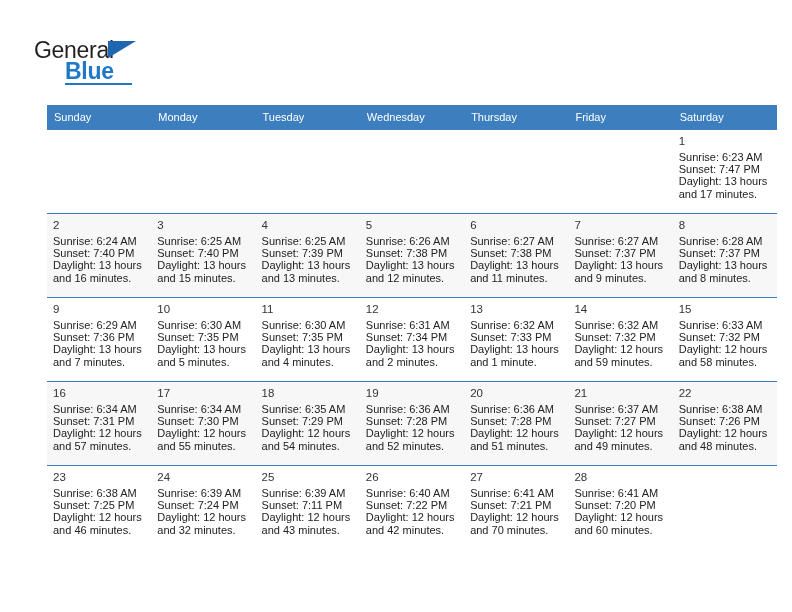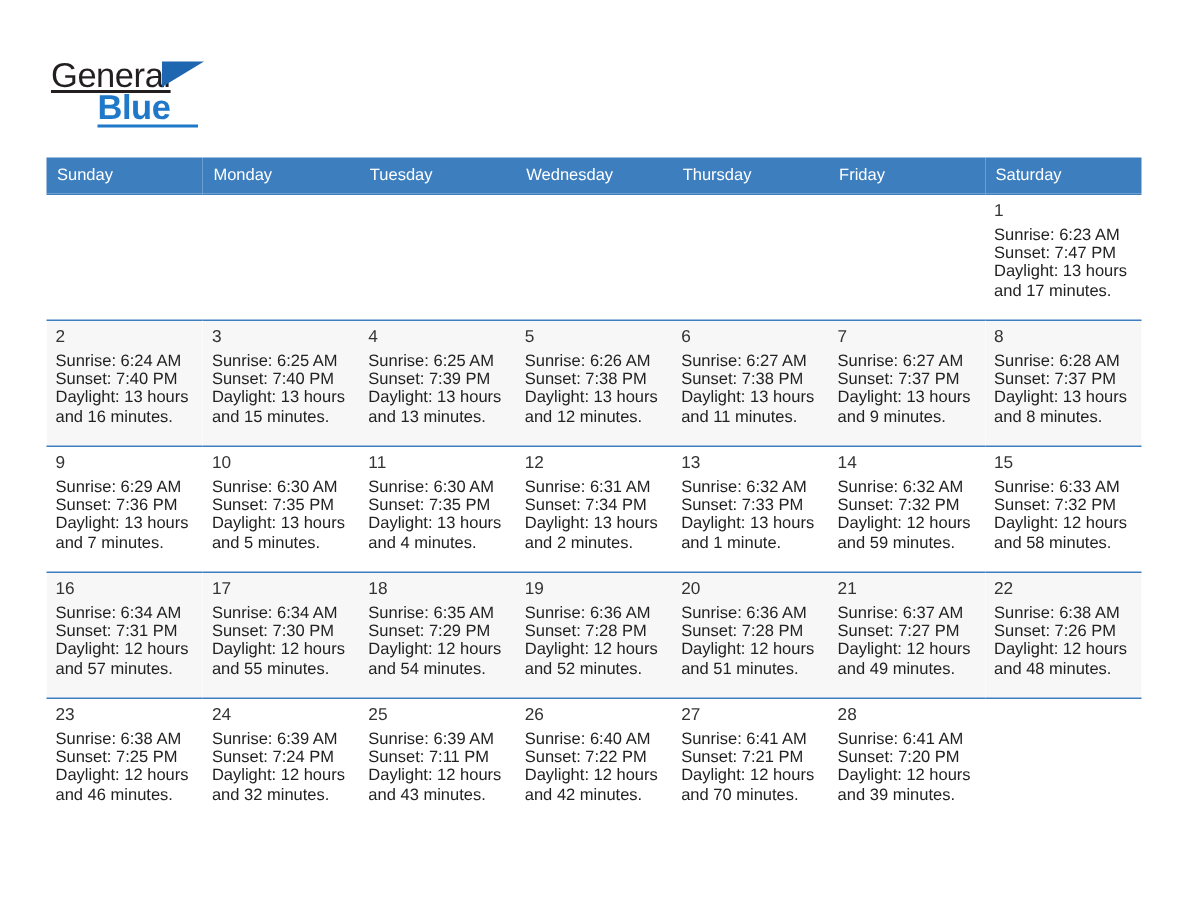--- a/index.html
+++ b/index.html
@@ -38,21 +38,20 @@
   }
   .logo-general {
     position: absolute;
     left: 0;
     top: 0;
     font-size: 23px;
     letter-spacing: -0.3px;
     color: #231f20;
     font-family: "Liberation Sans", sans-serif;
     line-height: 24px;
-    text-decoration: underline;
   }
   .logo-triangle {
     position: absolute;
     left: 74px;
     top: 3px;
     width: 0;
     height: 0;
     border-left: 28px solid #1f66b0;
     border-bottom: 17px solid transparent;
   }
@@ -91,21 +90,21 @@
     font-size: 14px;
     color: #222222;
     line-height: 20px;
     margin-top: 5px;
     white-space: nowrap;
   }
 
   
   .calendar {
     position: absolute;
-    left: 31px;
+    left: 47px;
     top: 105px;
     width: 730px;
     border-collapse: collapse;
     table-layout: fixed;
   }
   .calendar th {
     background: #3c7ebe;
     color: #ffffff;
     font-size: 11px;
     font-weight: normal;
@@ -505,21 +504,21 @@
               </div>
             </div>
           </td>
           <td>
             <div class="cell-inner">
               <div class="daynum">28</div>
               <div class="dayinfo">
                 <div>Sunrise: 6:41 AM</div>
                 <div>Sunset: 7:20 PM</div>
                 <div>Daylight: 12 hours</div>
-                <div>and 39 minutes.</div>
+                <div>and 60 minutes.</div>
               </div>
             </div>
           </td>
           <td class="cell-empty">
             <div class="cell-inner"></div>
           </td>
         </tr>
       </tbody>
   </table>
 

